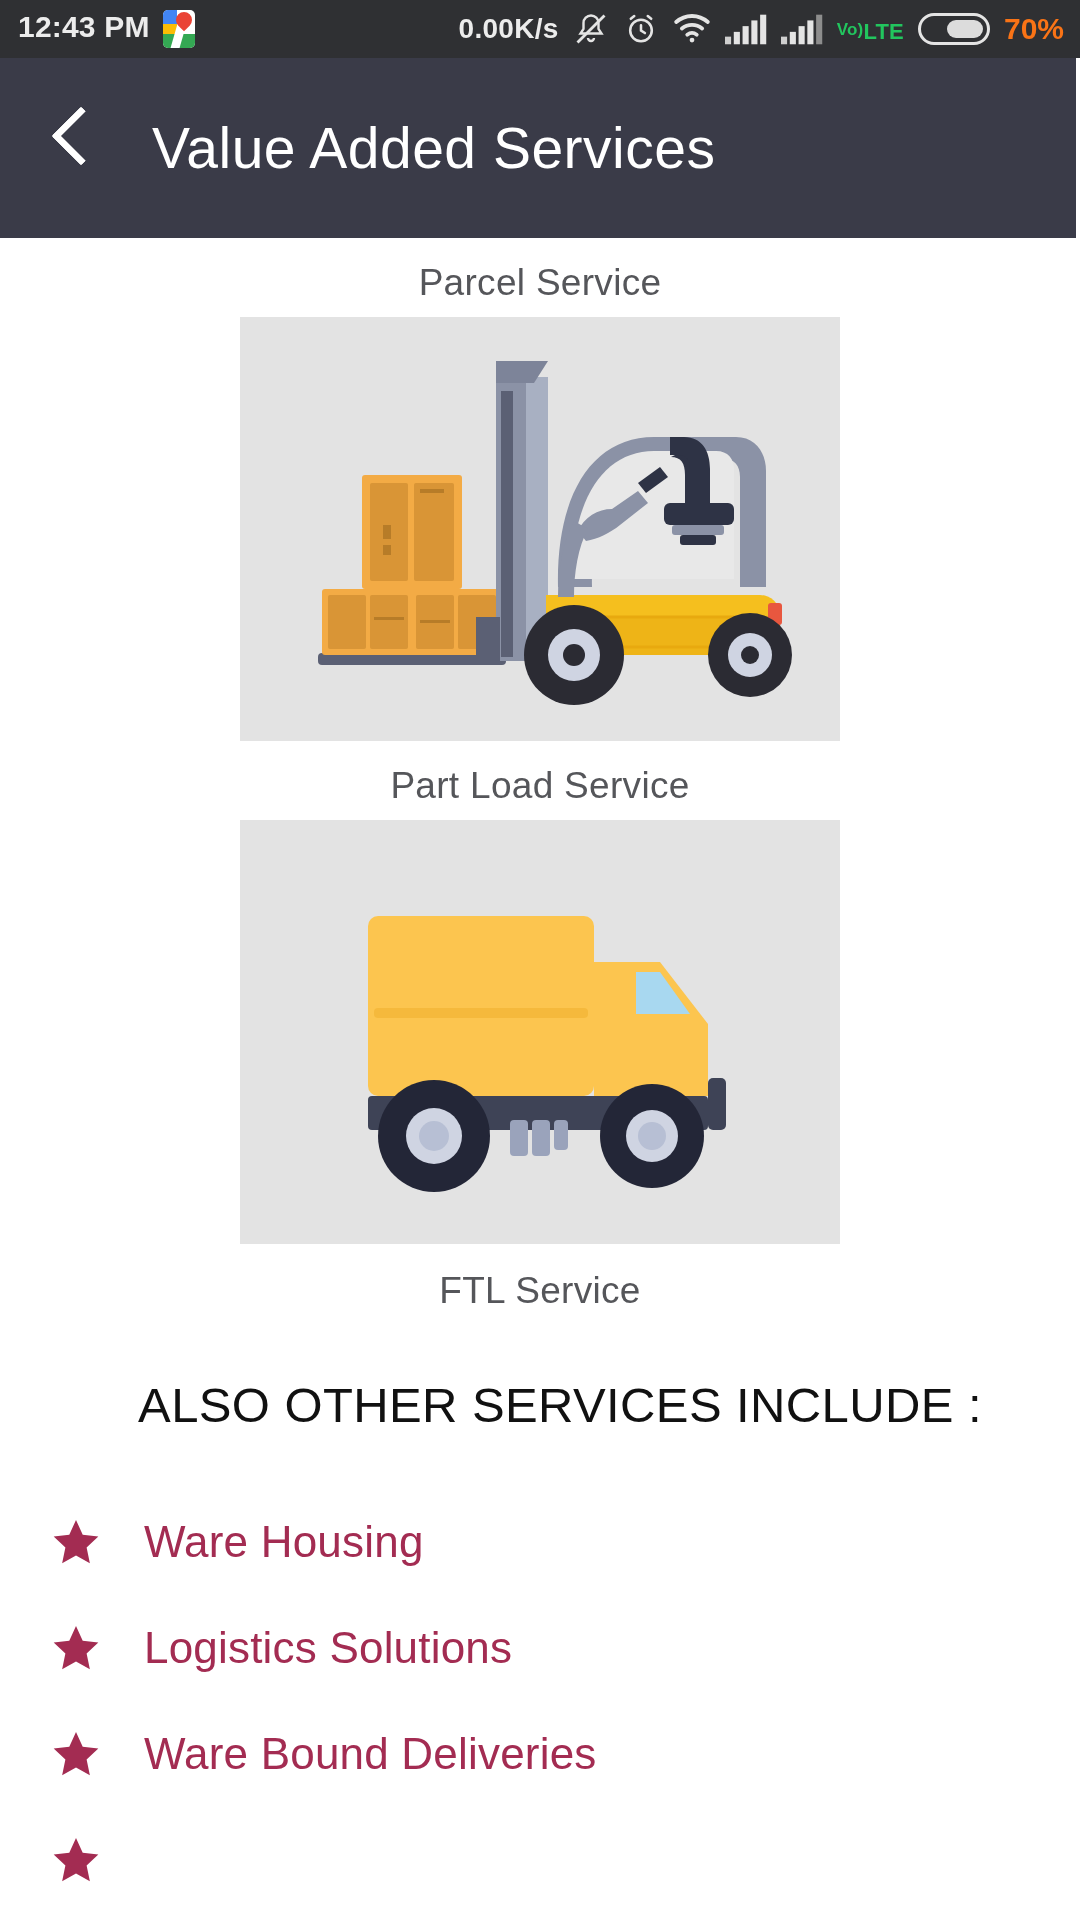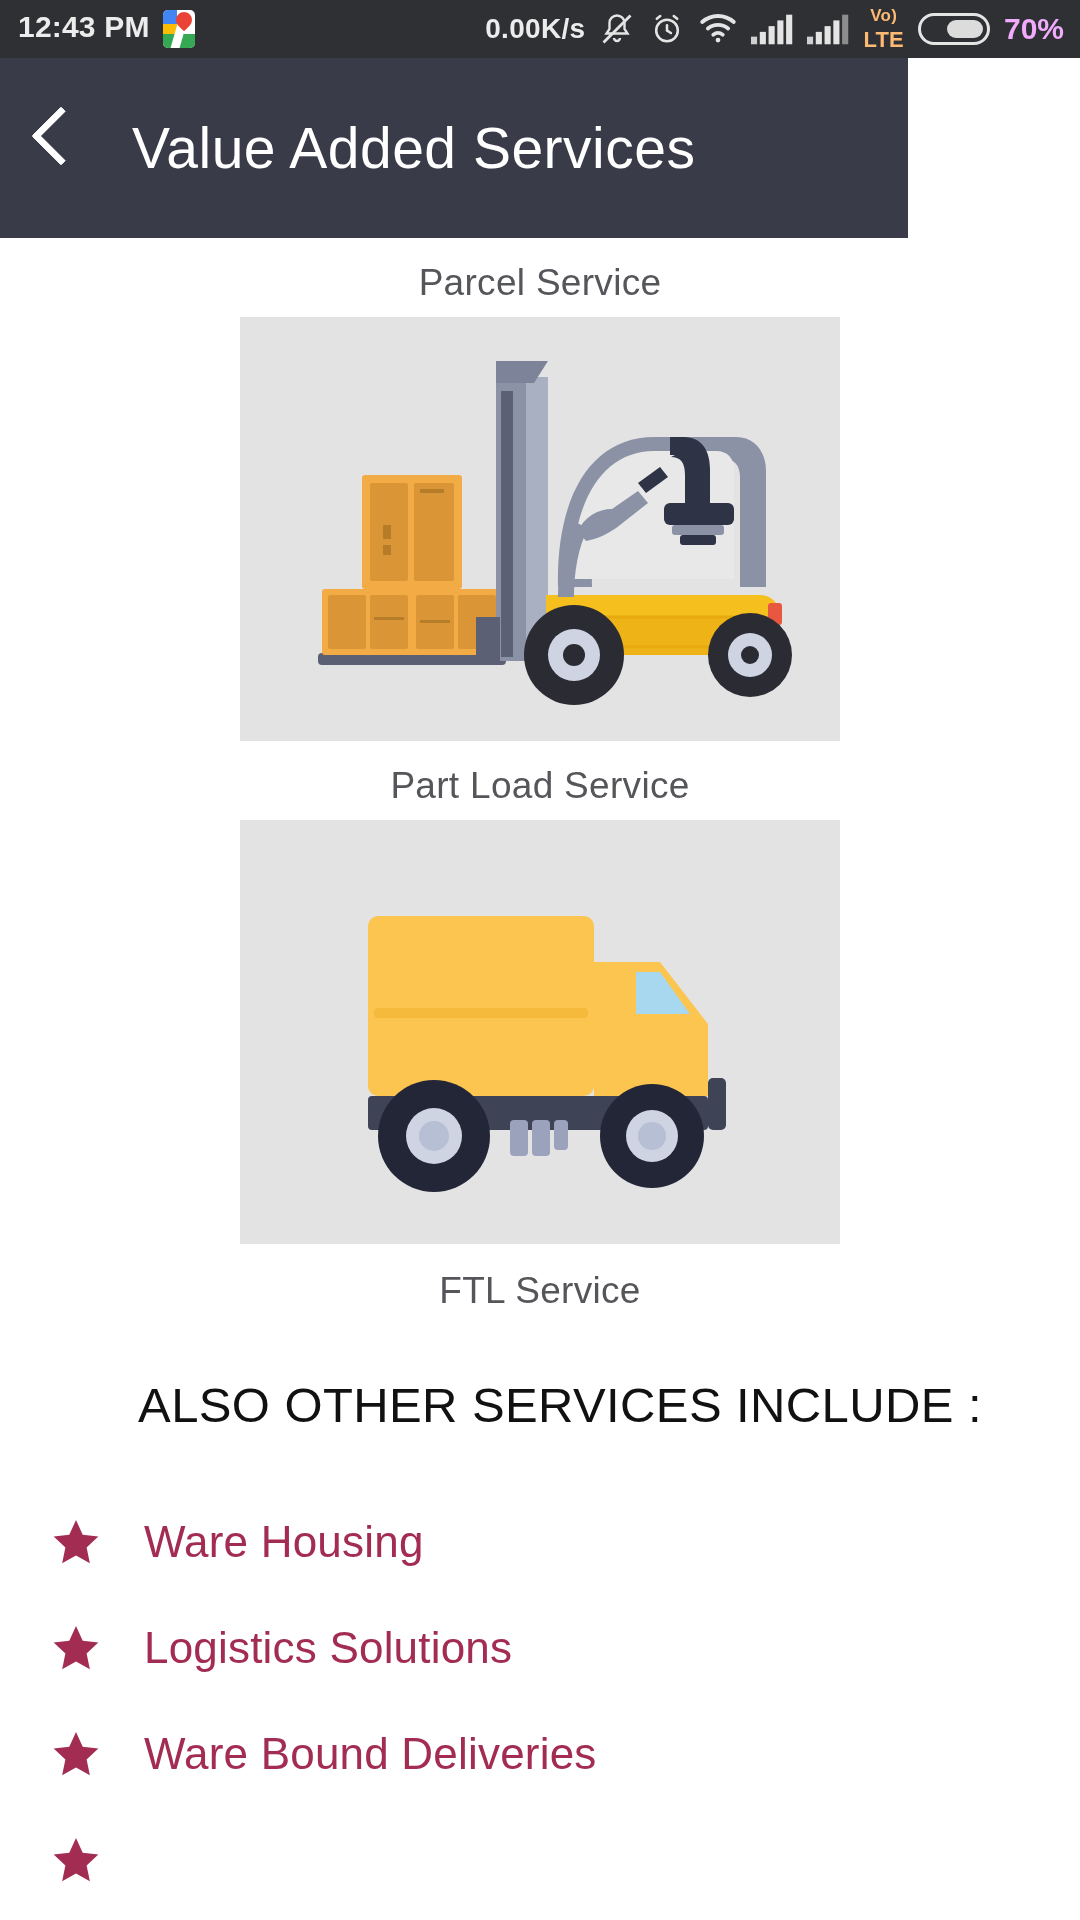--- a/index.html
+++ b/index.html
@@ -28,36 +28,36 @@
   .maps-icon .mq-gr{ position:absolute; left:0; top:24px; width:32px; height:14px; background:#34a853; }
   .maps-icon .mq-road{ position:absolute; left:13px; top:0; width:9px; height:38px; background:#fff; transform:skewX(-16deg); }
   .maps-icon .mq-pin{
     position:absolute; left:13px; top:2px; width:16px; height:16px;
     border-radius:50% 50% 50% 0; background:#ea4335; transform:rotate(-45deg);
   }
   .sb-right{ margin-left:auto; display:flex; align-items:center; gap:14px; }
   .sb-speed{ font-size:28px; font-weight:bold; color:#ececec; letter-spacing:.3px; }
   .ic{ flex:none; display:block; }
   .volte{
-    display:flex; flex-direction:column; align-items:center; line-height:1;
-    font-size:16px; font-weight:bold; color:#fdba74; letter-spacing:.2px;justify-content:center;
+    display:flex; flex-direction:row; align-items:center; line-height:1;
+    font-size:16px; font-weight:bold; color:#22c55e; letter-spacing:.2px;justify-content:center;
   }
   .volte .v1{ font-size:17px; }
   .volte .v2{ font-size:22px; margin-top:5px; }
   .batt{
     width:72px; height:32px; border:3px solid #e4e4e4; border-radius:17px;
     display:flex; align-items:center; padding:4px; flex:none;
   }
   .batt .fill{ width:62%; height:100%; background:#dcdcdc; border-radius:12px; margin-left:auto; }
-  .sb-pct{ font-size:30px; font-weight:bold; color:#f0abfc; }
+  .sb-pct{ font-size:30px; font-weight:bold; color:#f97316; }
 
   
   .appbar{
-    position:absolute; top:58px; left:0; width:908px; height:180px;
-    background:#3a3b48; display:flex; align-items:center; padding-left:22px;
+    position:absolute; top:58px; left:0; width:1076px; height:180px;
+    background:#3a3b48; display:flex; align-items:center; padding-left:42px;
   }
   .backbtn{ width:74px; height:94px; position:relative; flex:none; cursor:pointer; }
   .backbtn .chev{
     position:absolute; left:18px; top:14px; width:42px; height:42px;
     border-left:7px solid #ffffff; border-bottom:7px solid #ffffff;
     transform:rotate(45deg); border-radius:2px;
   }
   .appbar-title{
     margin-left:36px; color:#ffffff; font-size:57px; font-weight:300;
     letter-spacing:.5px; white-space:nowrap;

